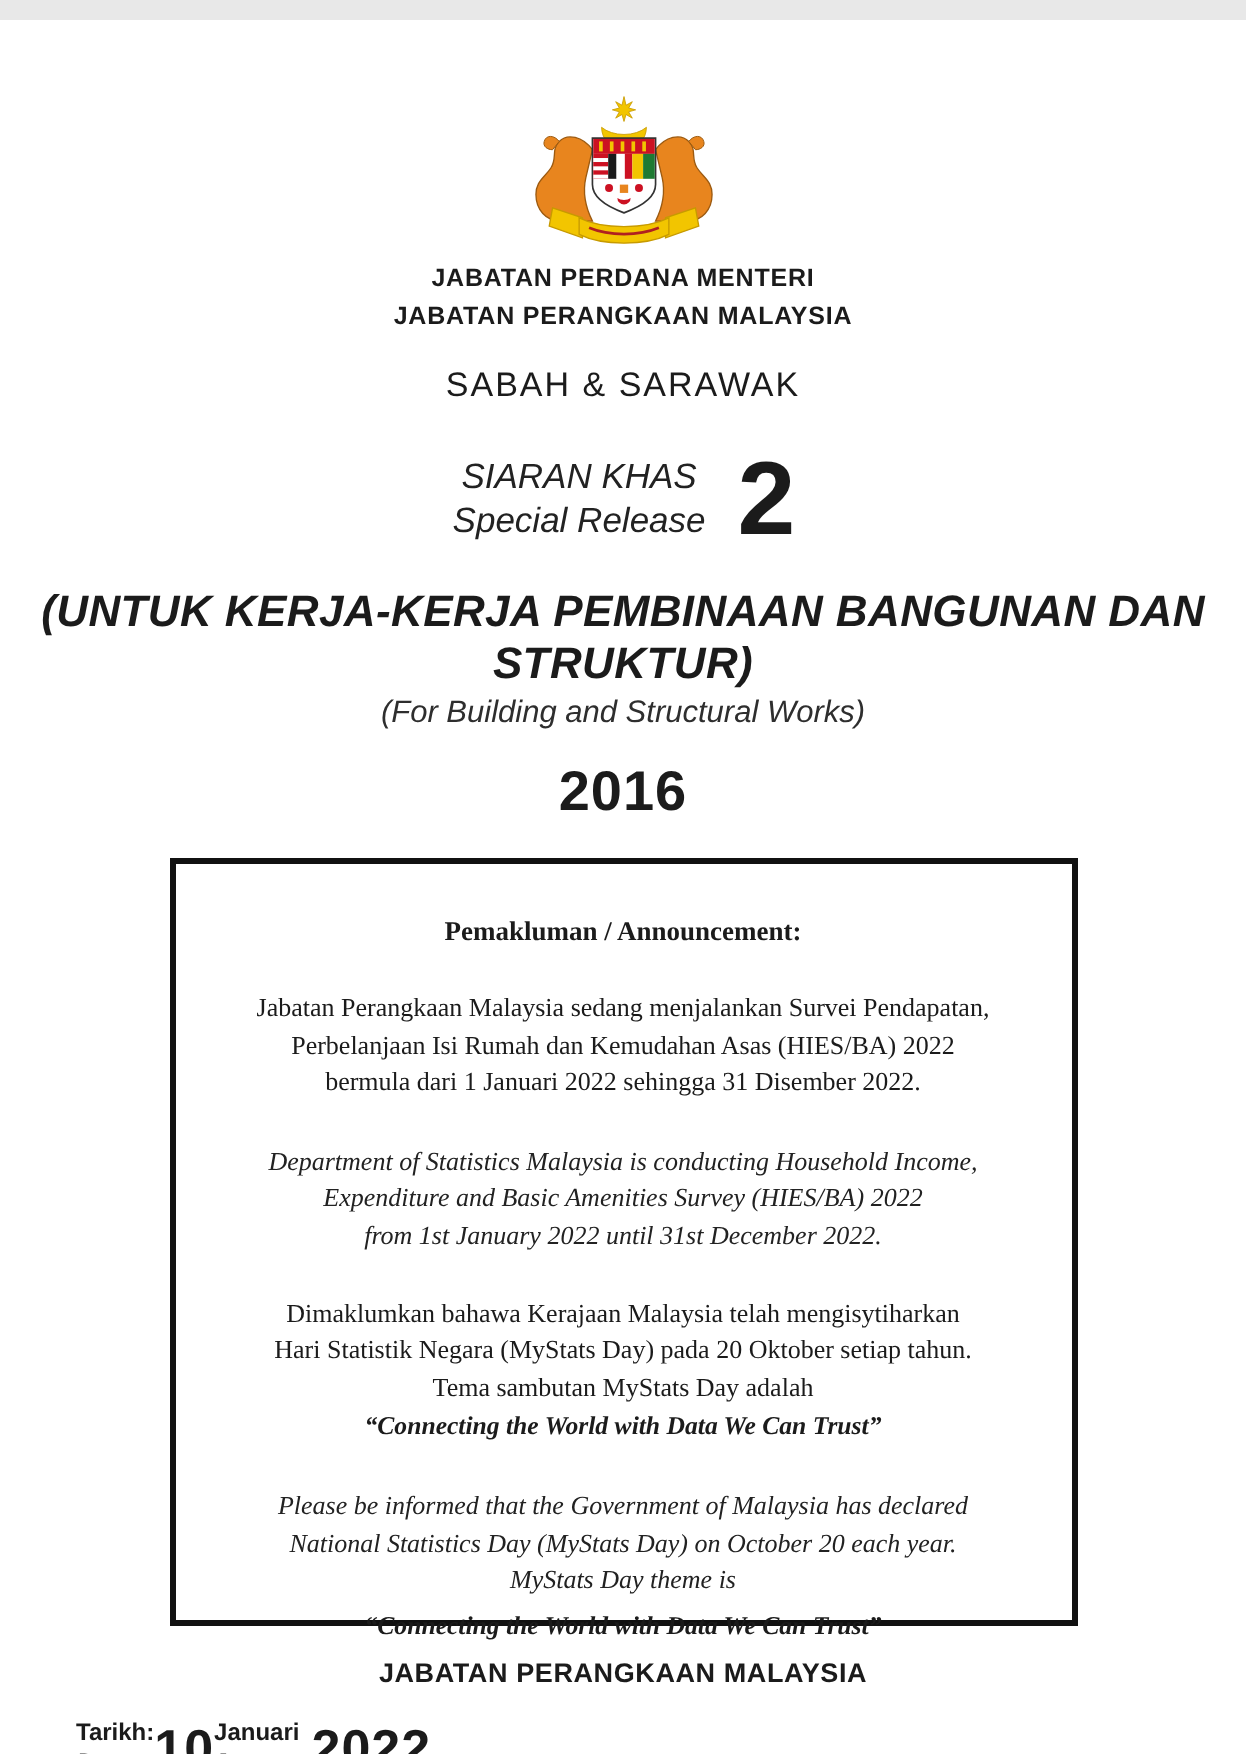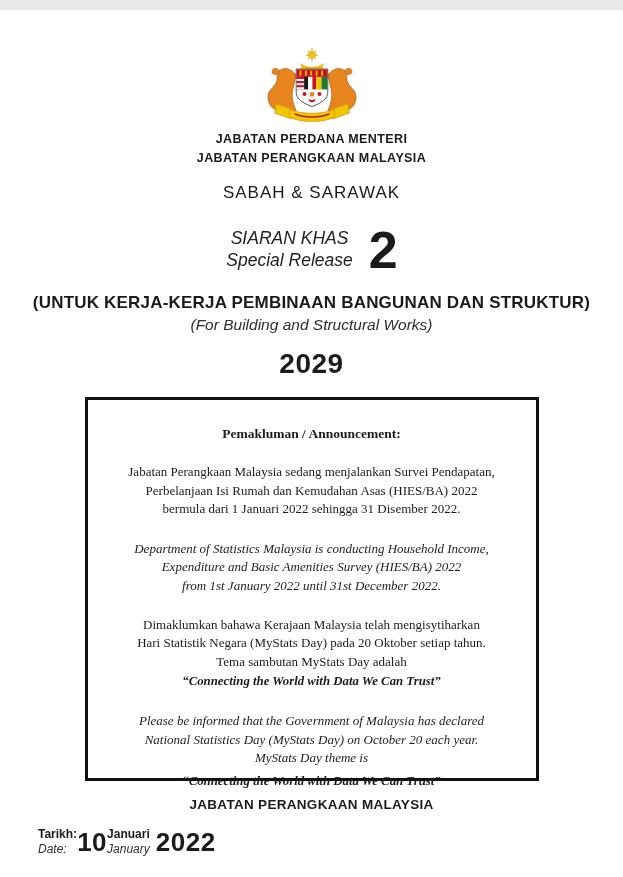--- a/index.html
+++ b/index.html
@@ -11,21 +11,21 @@
   
   .crest{display:block;margin:34px auto 6px;}
   
   .ministry{font-weight:bold;font-size:12.5px;line-height:1.5;letter-spacing:.4px;}
   .region{margin-top:15px;font-weight:normal;font-size:17px;letter-spacing:1px;}
   
   .release-row{display:flex;justify-content:center;align-items:center;gap:16px;margin-top:24px;}
   .release-labels{text-align:center;font-style:italic;font-size:17.5px;line-height:1.25;color:#222;}
   .release-number{font-size:52px;font-weight:bold;line-height:.9;letter-spacing:-1px;}
   
-  .title{margin-top:20px;font-weight:bold;font-size:17px;letter-spacing:.2px;}
+  .title{margin-top:20px;font-weight:bold;font-size:22px;letter-spacing:.2px;font-style:italic;}
   .subtitle{margin-top:3px;font-style:italic;font-size:15.5px;color:#2e2e2e;}
   
   .period-row{display:flex;justify-content:center;align-items:center;gap:26px;margin-top:14px;}
   .period-months{text-align:center;line-height:1.2;}
   .period-ms{font-weight:bold;font-size:16px;}
   .period-en{font-style:italic;font-size:15.5px;color:#2e2e2e;}
   .period-year{font-size:28px;font-weight:bold;letter-spacing:.5px;}
   
   .box{
     width:454px;height:384px;box-sizing:border-box;margin:17px auto 0;
@@ -118,21 +118,21 @@
       <div>SIARAN KHAS</div>
       <div>Special Release</div>
     </div>
     <div class="release-number">2</div>
   </div>
 
   <div class="title center">(UNTUK KERJA-KERJA PEMBINAAN BANGUNAN DAN STRUKTUR)</div>
   <div class="subtitle center">(For Building and Structural Works)</div>
 
   <div class="period-row">
-    <div class="period-year">2029</div>
+    <div class="period-year">2016</div>
   </div>
 
   <div class="box">
     <div class="box-heading">Pemakluman / Announcement:</div>
     <p class="para ms">Jabatan Perangkaan Malaysia sedang menjalankan Survei Pendapatan,
 Perbelanjaan Isi Rumah dan Kemudahan Asas (HIES/BA) 2022
 bermula dari 1 Januari 2022 sehingga 31 Disember 2022.</p>
     <p class="para en">Department of Statistics Malaysia is conducting Household Income,
 Expenditure and Basic Amenities Survey (HIES/BA) 2022
 from 1st January 2022 until 31st December 2022.</p>

